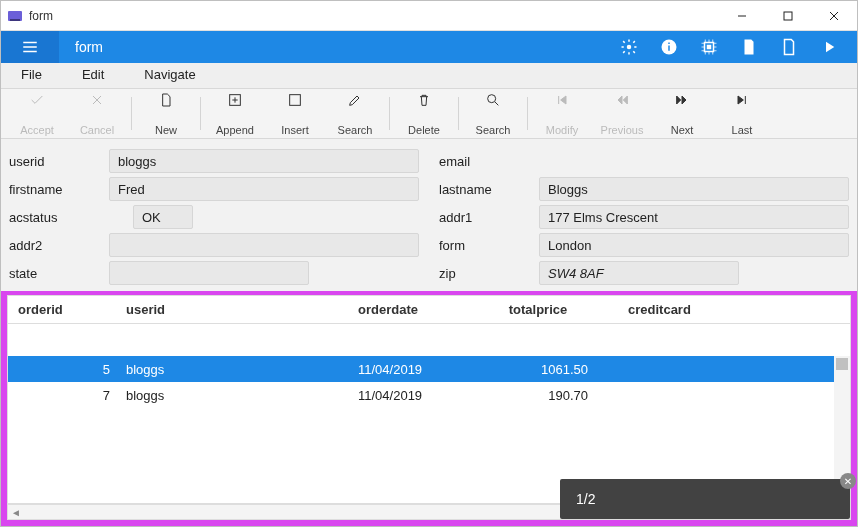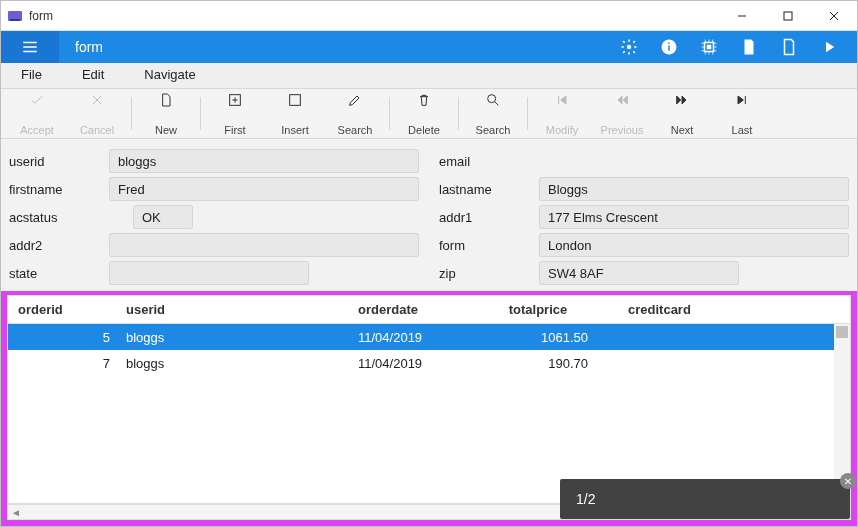--- a/index.html
+++ b/index.html
@@ -30,23 +30,23 @@
   .tool-btn.disabled svg { stroke: #bbb; fill: #bbb; }
   .tool-btn svg { width: 16px; height: 16px; stroke: #333; fill: none; stroke-width: 1.5; }
   .tool-sep { width: 1px; background: #d4d4d4; margin: 8px 4px; }
   
   .formarea { padding: 10px 8px 6px 8px; background: #f2f2f2; display: grid; grid-template-columns: 1fr 1fr; column-gap: 20px; row-gap: 4px; }
   .field { display: flex; align-items: center; }
   .field-label { width: 100px; font-size: 13px; color: #222; }
   .field-input { flex: 1; height: 24px; background: #e8e8e8; border: 1px solid #d6d6d6; border-radius: 2px; padding: 0 8px; font-size: 13px; color: #222; }
   .field-input.small { width: 60px; flex: 0 0 auto; margin-left: 24px; }
   .field-input.ro { background: #e8e8e8; }
-  .field-input.state, .field-input.zip { max-width: 200px; flex: 0 0 200px; }
-  
-  .grid-wrap { flex: 1; display: flex; flex-direction: column; background:#fff; margin: 4px 6px 0 6px; border: 1px solid #ddd; position:relative; }
+  .field-input.state, .field-input.zip { max-width: 200px; flex: 0 0 200px; font-style: italic; }
+  
+  .grid-wrap { flex: 1; display: flex; flex-direction: column; background:#fff; margin: 4px 6px 0 6px; border: 1px solid #ddd; position:relative;gap:32px; }
   .grid-head { display: flex; border-bottom: 1px solid #ddd; height: 28px; align-items: center; font-size: 13px; font-weight: 600; color: #333; }
   .grid-body { flex: 1; overflow: hidden; position:relative; }
   .grid-row { display: flex; height: 26px; align-items: center; font-size: 13px; color: #222; }
   .grid-row.selected { background: #1e88e5; color: #fff; }
   .col-orderid { width: 110px; text-align: right; padding-right: 8px; padding-left: 10px;}
   .col-userid { width: 240px; padding-left: 8px; }
   .col-orderdate{ width: 110px; }
   .col-total { width: 140px; text-align: right; padding-right: 20px; }
   .col-cc { flex: 1; padding-left: 20px; }
   .grid-head .col-orderid { text-align:left; }
@@ -170,21 +170,21 @@
           <span>New</span>
         </div>
     </div>
     <div class="tool-sep"></div>
     <div class="tool-group">
       <div class="tool-btn">
           <svg viewBox="0 0 24 24">
             <rect x="4" y="4" width="16" height="16"></rect>
             <path d="M12 8v8M8 12h8" stroke="#333"></path>
           </svg>
-          <span>First</span>
+          <span>Append</span>
         </div>
       <div class="tool-btn">
           <svg viewBox="0 0 24 24">
             <rect x="4" y="4" width="16" height="16"></rect>
           </svg>
           <span>Insert</span>
         </div>
       <div class="tool-btn">
           <svg viewBox="0 0 24 24">
             <path d="M4 20l4-1 10-10-3-3L5 16z"></path>

